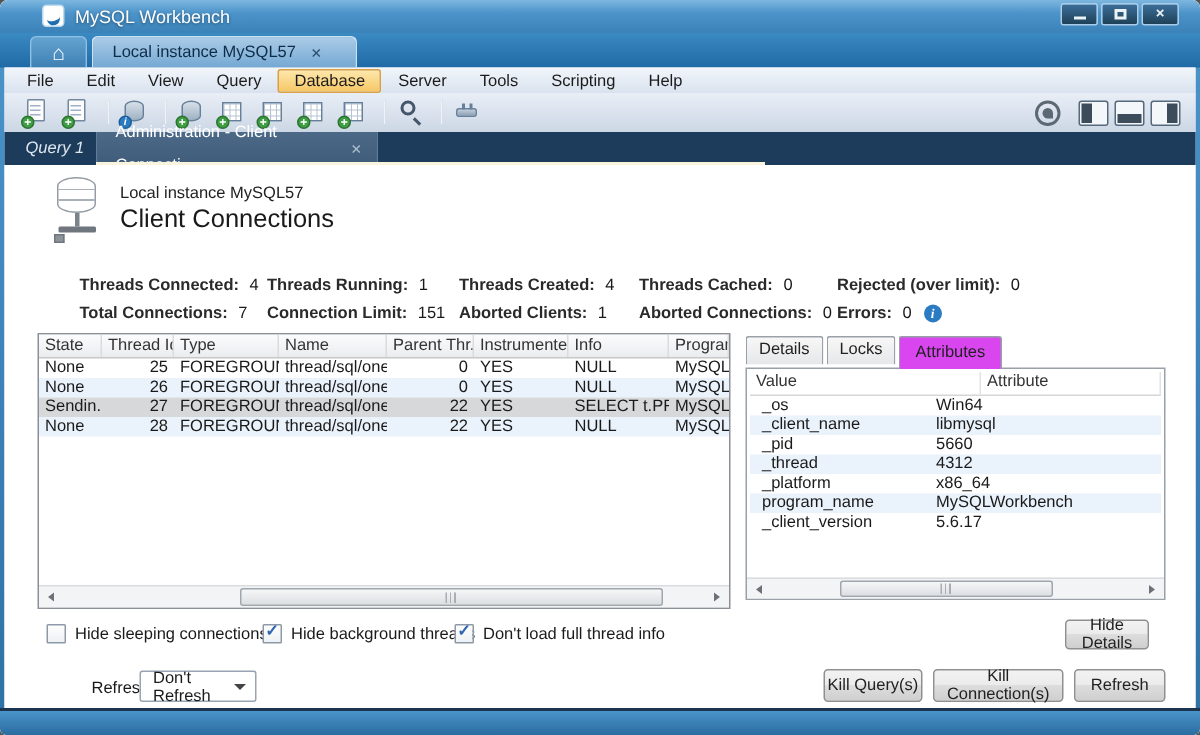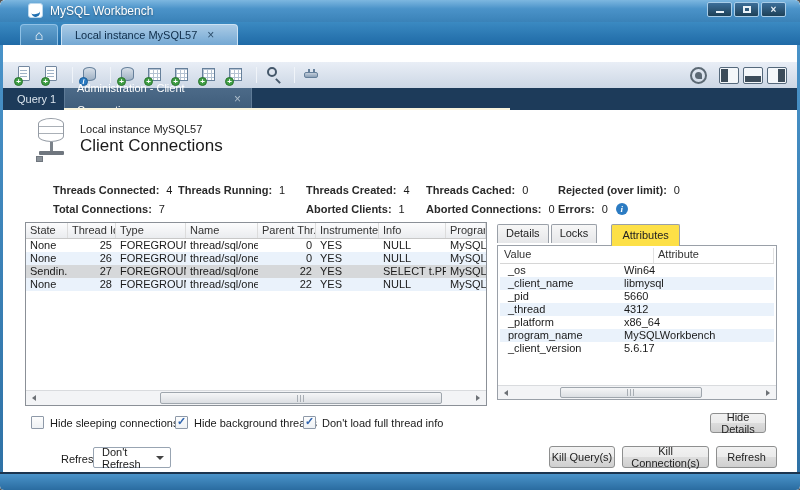--- a/index.html
+++ b/index.html
@@ -82,21 +82,21 @@
           background:#5c6974; border-radius:50% 50% 0 50%; }
   .ptog { width:20px; height:17px; border:1px solid #55697c; background:#f4f7fa; border-radius:2px; position:relative; }
   .ptog::before { content:""; position:absolute; background:#39 ; }
   .ptog.left::before  { content:""; position:absolute; left:1px; top:1px; bottom:1px; width:7px; background:#3c4c5a; }
   .ptog.bottom::before{ content:""; position:absolute; left:1px; right:1px; bottom:1px; height:6px; background:#3c4c5a; }
   .ptog.right::before { content:""; position:absolute; right:1px; top:1px; bottom:1px; width:7px; background:#3c4c5a; }
 
   
   .etab-strip { position:absolute; left:3px; top:88px; width:794px; height:22px; background:#1d3b5a; }
   .etab { position:absolute; top:0; height:22px; line-height:22px; color:#dce6ef; padding:0 14px; }
-  .etab.q1 { left:0; }
+  .etab.q1 { left:0;font-style:italic; }
   .etab.active { left:61px; width:188px; background:linear-gradient(#4c6a88,#3f5d7b);
                  border-left:1px solid #5f7b97; border-right:1px solid #5f7b97; color:#fff;
                  display:flex; align-items:center; justify-content:space-between; padding:0 10px 0 12px; }
   .etab.active .close { color:#aebecb; font-size:12px; margin-left:8px; }
   .active-underline { position:absolute; left:61px; top:20px; width:446px; height:2px; background:#f9f4dd; }
 
   
   .content { position:absolute; left:3px; top:110px; width:794px; height:362px; background:#fff; }
 
   .hdr-icon { position:absolute; left:33px; top:8px; width:30px; height:46px; }
@@ -141,21 +141,21 @@
   .tri-r { width:0; height:0; border-top:3px solid transparent; border-bottom:3px solid transparent; border-left:4px solid #6d7176; }
   .sthumb { position:absolute; top:1px; bottom:1px; background:linear-gradient(#f5f6f7,#dcdfe3);
             border:1px solid #9fa6ad; border-radius:2px; display:flex; }
   .sthumb::after { content:""; width:8px; height:7px; margin:auto;
             background:repeating-linear-gradient(90deg,#a8aeb4 0 1px,transparent 1px 3px); }
 
   
   .ptabs { position:absolute; left:494px; top:114px; height:22px; display:flex; align-items:flex-start; }
   .ptab { height:19px; line-height:17px; padding:0 8px; border:1px solid #9aa0a8; border-bottom:none;
           border-radius:2px 2px 0 0; background:linear-gradient(#f7f7f7,#e6e7e9); margin-right:2px; color:#222; }
-  .ptab.active { height:22px; line-height:21px; background:#fde047; position:relative; z-index:2; padding:0 10px;margin-left:12px; }
+  .ptab.active { height:22px; line-height:21px; background:#d946ef; position:relative; z-index:2; padding:0 10px; }
   .panel-box { position:absolute; left:494px; top:135px; width:280px; height:155px;
                border:1px solid #9aa0a8; background:#fff; }
   .attr-table { position:absolute; left:2px; top:2px; right:2px; bottom:16px; overflow:hidden; }
   .a-header { display:flex; height:16px; border-bottom:1px solid #d6d6d6; color:#333; }
   .a-header .acell { border-right:1px solid #e2e2e2; }
   .a-row { display:flex; height:13px; line-height:13px; }
   .a-row.alt { background:#eaf2fb; }
   .acell { padding:0 4px; white-space:nowrap; overflow:hidden; }
   .a0 { width:120px; padding-left:8px; } .a1 { flex:1; border-right:none; }
   .a-header .a0 { padding-left:4px; }
@@ -210,20 +210,31 @@
   <div class="conn-band">
     <div class="home-tab">
       <span class="home-glyph">⌂</span>
     </div>
     <div class="conn-tab">
       <span>Local instance MySQL57</span>
       <span class="close">×</span>
     </div>
   </div>
 
+  <div class="menubar">
+    <span class="menu-item">File</span>
+    <span class="menu-item">Edit</span>
+    <span class="menu-item">View</span>
+    <span class="menu-item">Query</span>
+    <span class="menu-item active">Database</span>
+    <span class="menu-item">Server</span>
+    <span class="menu-item">Tools</span>
+    <span class="menu-item">Scripting</span>
+    <span class="menu-item">Help</span>
+  </div>
 
   <div class="toolbar">
     <span class="tbi">
         <span class="doc"></span>
         <span class="plusb">+</span>
       </span>
     <span class="tbi">
         <span class="doc"></span>
         <span class="plusb">+</span>
       </span>
@@ -297,20 +308,24 @@
           </div>
         <div class="stat-cell">
             <span class="stat-label">Total Connections:</span>
             <span class="stat-value">7</span>
           </div>
       </div>
       <div class="stat-col" style="left:125px">
         <div class="stat-cell">
             <span class="stat-label">Threads Running:</span>
             <span class="stat-value">1</span>
+          </div>
+        <div class="stat-cell">
+            <span class="stat-label">Connection Limit:</span>
+            <span class="stat-value">151</span>
           </div>
       </div>
       <div class="stat-col" style="left:253px">
         <div class="stat-cell">
             <span class="stat-label">Threads Created:</span>
             <span class="stat-value">4</span>
           </div>
         <div class="stat-cell">
             <span class="stat-label">Aborted Clients:</span>
             <span class="stat-value">1</span>

